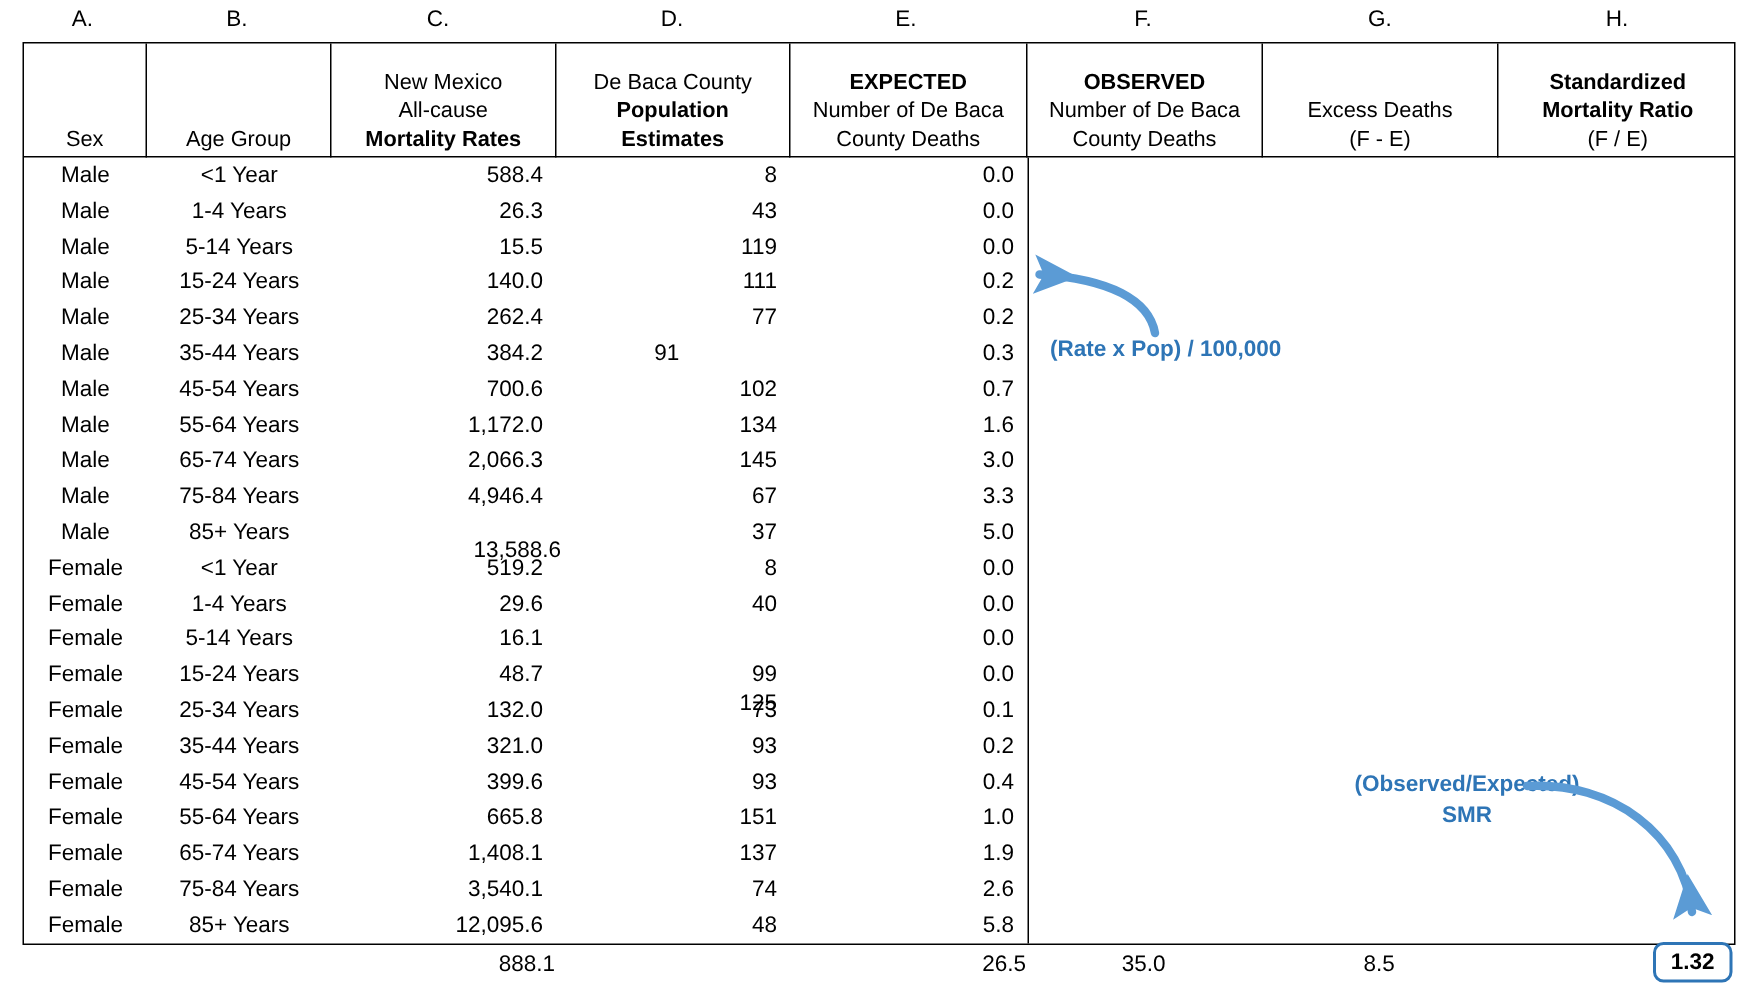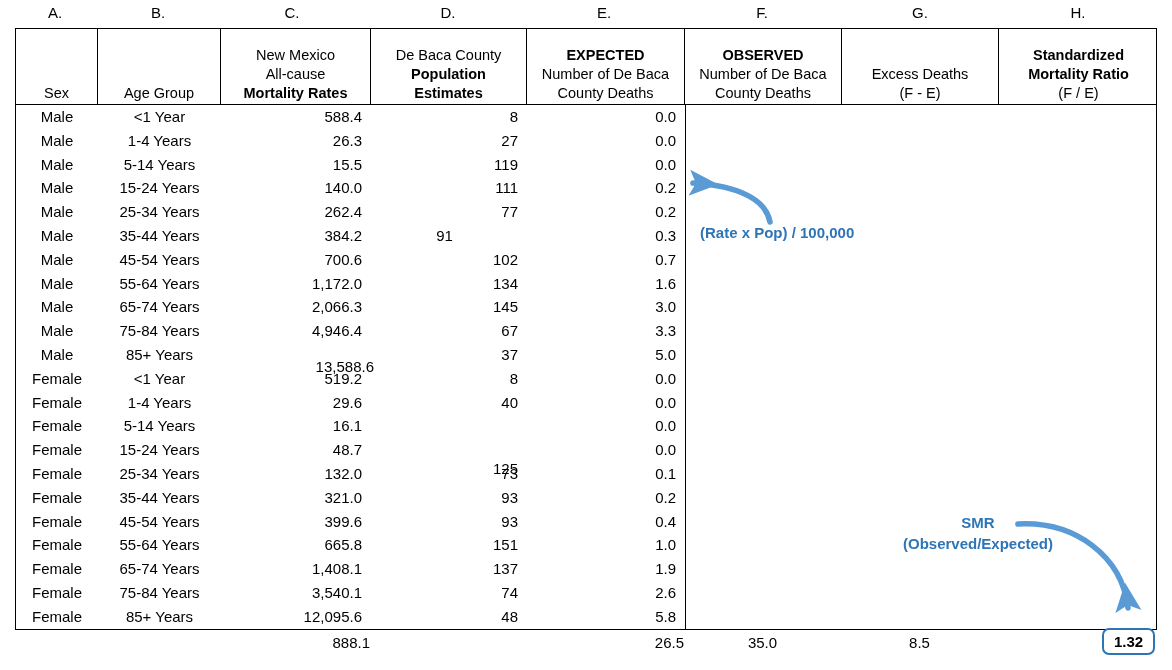--- a/index.html
+++ b/index.html
@@ -242,21 +242,21 @@
           <div class="cell c-center" style="left: 0px; width: 82px;">Male</div>
           <div class="cell c-center" style="left: 82px; width: 123px;">&lt;1 Year</div>
           <div class="cell c-right" style="left: 205px; width: 150px;">588.4</div>
           <div class="cell c-right" style="left: 355px; width: 156px;">8</div>
           <div class="cell c-right" style="left: 511px; width: 158px;">0.0</div>
         </div>
         <div class="row" style="top: 23.8px;">
           <div class="cell c-center" style="left: 0px; width: 82px;">Male</div>
           <div class="cell c-center" style="left: 82px; width: 123px;">1-4 Years</div>
           <div class="cell c-right" style="left: 205px; width: 150px;">26.3</div>
-          <div class="cell c-right" style="left: 355px; width: 156px;">27</div>
+          <div class="cell c-right" style="left: 355px; width: 156px;">43</div>
           <div class="cell c-right" style="left: 511px; width: 158px;">0.0</div>
         </div>
         <div class="row" style="top: 47.6px;">
           <div class="cell c-center" style="left: 0px; width: 82px;">Male</div>
           <div class="cell c-center" style="left: 82px; width: 123px;">5-14 Years</div>
           <div class="cell c-right" style="left: 205px; width: 150px;">15.5</div>
           <div class="cell c-right" style="left: 355px; width: 156px;">119</div>
           <div class="cell c-right" style="left: 511px; width: 158px;">0.0</div>
         </div>
         <div class="row" style="top: 71.4px;">
@@ -333,20 +333,21 @@
           <div class="cell c-center" style="left: 0px; width: 82px;">Female</div>
           <div class="cell c-center" style="left: 82px; width: 123px;">5-14 Years</div>
           <div class="cell c-right" style="left: 205px; width: 150px;">16.1</div>
           <div class="cell c-right" style="left: 355px; width: 156px; margin-top: 43px;">125</div>
           <div class="cell c-right" style="left: 511px; width: 158px;">0.0</div>
         </div>
         <div class="row" style="top: 333.2px;">
           <div class="cell c-center" style="left: 0px; width: 82px;">Female</div>
           <div class="cell c-center" style="left: 82px; width: 123px;">15-24 Years</div>
           <div class="cell c-right" style="left: 205px; width: 150px;">48.7</div>
+          <div class="cell c-right" style="left: 355px; width: 156px;">99</div>
           <div class="cell c-right" style="left: 511px; width: 158px;">0.0</div>
         </div>
         <div class="row" style="top: 357px;">
           <div class="cell c-center" style="left: 0px; width: 82px;">Female</div>
           <div class="cell c-center" style="left: 82px; width: 123px;">25-34 Years</div>
           <div class="cell c-right" style="left: 205px; width: 150px;">132.0</div>
           <div class="cell c-right" style="left: 355px; width: 156px;">73</div>
           <div class="cell c-right" style="left: 511px; width: 158px;">0.1</div>
         </div>
         <div class="row" style="top: 380.8px;">
@@ -398,22 +399,22 @@
       <div class="tcell t-right" style="left: 205px; width: 150px;">888.1</div>
       <div class="tcell t-right" style="left: 511px; width: 158px;">26.5</div>
       <div class="tcell t-center" style="left: 669px; width: 157px;">35.0</div>
       <div class="tcell t-center" style="left: 826px; width: 157px;">8.5</div>
     </div>
 
   <div class="smr-chip">1.32</div>
 
   <div class="annot" id="annot-expected">(Rate x Pop) / 100,000</div>
   <div class="annot" id="annot-smr">
+    <div>(Observed/Expected)</div>
     <div>SMR</div>
-    <div>(Observed/Expected)</div>
   </div>
 
   <svg class="arrow-layer" viewBox="0 0 1172 670" xmlns="http://www.w3.org/2000/svg">
     <defs>
       <marker id="ah-left" viewBox="0 0 12 12" refX="10.5" refY="6" markerWidth="5.2" markerHeight="5.2" orient="auto-start-reverse">
         <path d="M 0 6 L 12 0.6 L 9.3 6 L 12 11.4 Z" fill="#5B9BD5"></path>
       </marker>
       <marker id="ah-down" viewBox="0 0 12 12" refX="10.5" refY="6" markerWidth="5.2" markerHeight="5.2" orient="auto-start-reverse">
         <path d="M 0 6 L 12 0.6 L 9.3 6 L 12 11.4 Z" fill="#5B9BD5"></path>
       </marker>

